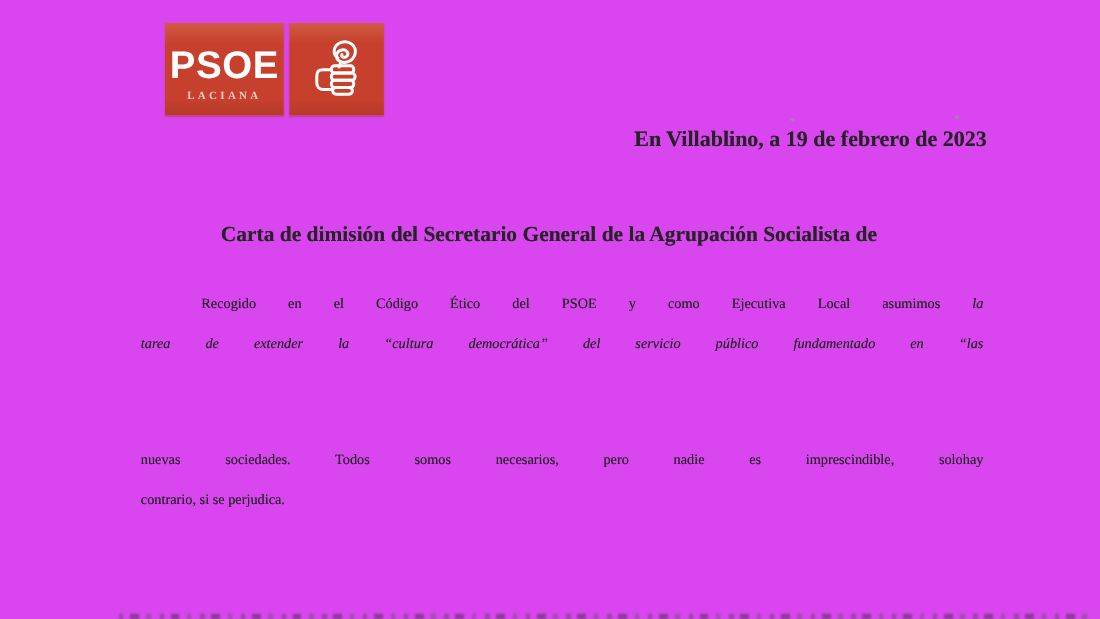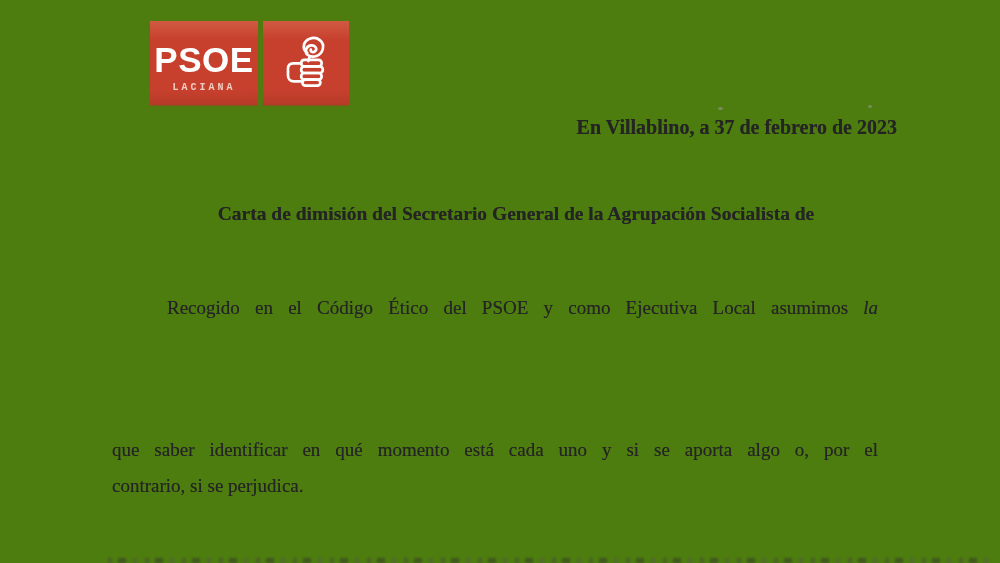--- a/index.html
+++ b/index.html
@@ -6,21 +6,21 @@
   body {
     width: 1000px; height: 563px;
     background: #ffffff;
     overflow: hidden;
     font-family: "Liberation Serif", "DejaVu Serif", serif;
     color: #242424;
   }
   .page {
     position: relative;
     width: 1000px; height: 563px;
-    background: #4d7c0f;
+    background: #d946ef;
   }
 
   
   .logo {
     position: absolute; left: 150px; top: 21px;
     display: flex; gap: 5px;
   }
   .logo-square {
     height: 84px;
     background: linear-gradient(180deg, #d05a43 0%, #c7402d 22%, #c7402d 82%, #b53a28 100%);
@@ -29,41 +29,40 @@
     align-items: center; justify-content: center;
   }
   .logo-square.left  { width: 108px; }
   .logo-square.right { width: 86px; }
   .logo-org {
     font-family: "Liberation Sans", sans-serif;
     font-weight: bold; font-size: 35px; line-height: 1;
     color: #ffffff; letter-spacing: 0.5px; margin-top: 9px;
   }
   .logo-sub {
-    font-family: Liberation Mono, monospace;
+    font-family: Liberation Serif, serif;
     font-weight: bold; font-size: 10px;
     color: #f0cdc2; letter-spacing: 3px; margin-top: 5px;
   }
 
   
   .dateline {
     position: absolute; top: 116px; right: 103px;
     font-weight: bold; font-size: 20px;
     text-shadow: 0 0 0.5px rgba(30,30,30,.55);
   }
   .title {
-    position: absolute; top: 194px; left: 131px; width: 770px;
+    position: absolute; top: 194px; left: 114px; width: 770px;
     text-align: center; font-weight: bold; font-size: 19.5px;
     line-height: 39px;
     text-shadow: 0 0 0.5px rgba(30,30,30,.55);
   }
   .para {
-    position: absolute; left: 112px; width: 766px;
-    font-size: 19px;
-    margin-top: 32px;
+    position: absolute; left: 128px; width: 766px;
+    font-size: 13px;
   }
   .para.p1 { top: 258px; }
   .para.p2 { top: 400px; }
   .tline {
     line-height: 35.5px;
     text-align: justify;
     text-align-last: justify;
     text-shadow: 0 0 0.4px rgba(40,40,40,.6);
     white-space: nowrap;
   }
@@ -111,32 +110,33 @@
             <rect x="42" y="59" width="36" height="11" rx="5"></rect>
             <rect x="42" y="70" width="34" height="11" rx="5"></rect>
             <rect x="44" y="81" width="30" height="10" rx="5"></rect>
             <path d="M42 54 L29 54 C22 54 20 58 20 63 L20 74 C20 80 24 84 30 84 L44 84"></path>
           </g>
         </svg>
       </span>
     </div>
   </div>
 
-  <div class="dateline">En Villablino, a 37 de febrero de 2023</div>
+  <div class="dateline">En Villablino, a 19 de febrero de 2023</div>
 
   <div class="title">
     <div>Carta de dimisión del Secretario General de la Agrupación Socialista de</div>
   </div>
 
   <div class="para p1">
     <div class="tline first indent"><span>Recogido en el Código Ético del PSOE y como Ejecutiva Local asumimos</span> <em>la</em></div>
+    <div class="tline">tarea de extender la “cultura democrática” del servicio público fundamentado en “las</div>
   </div>
 
   <div class="para p2">
-    <div class="tline">que saber identificar en qué momento está cada uno y si se aporta algo o, por el</div>
+    <div class="tline">nuevas sociedades. Todos somos necesarios, pero nadie es imprescindible, solohay</div>
     <div class="tline lastline">contrario, si se perjudica.</div>
   </div>
 
   <div class="speck s1"></div>
   <div class="speck s2"></div>
   <div class="cutoff-strip"></div>
 
 </div>
 
 </body></html>

